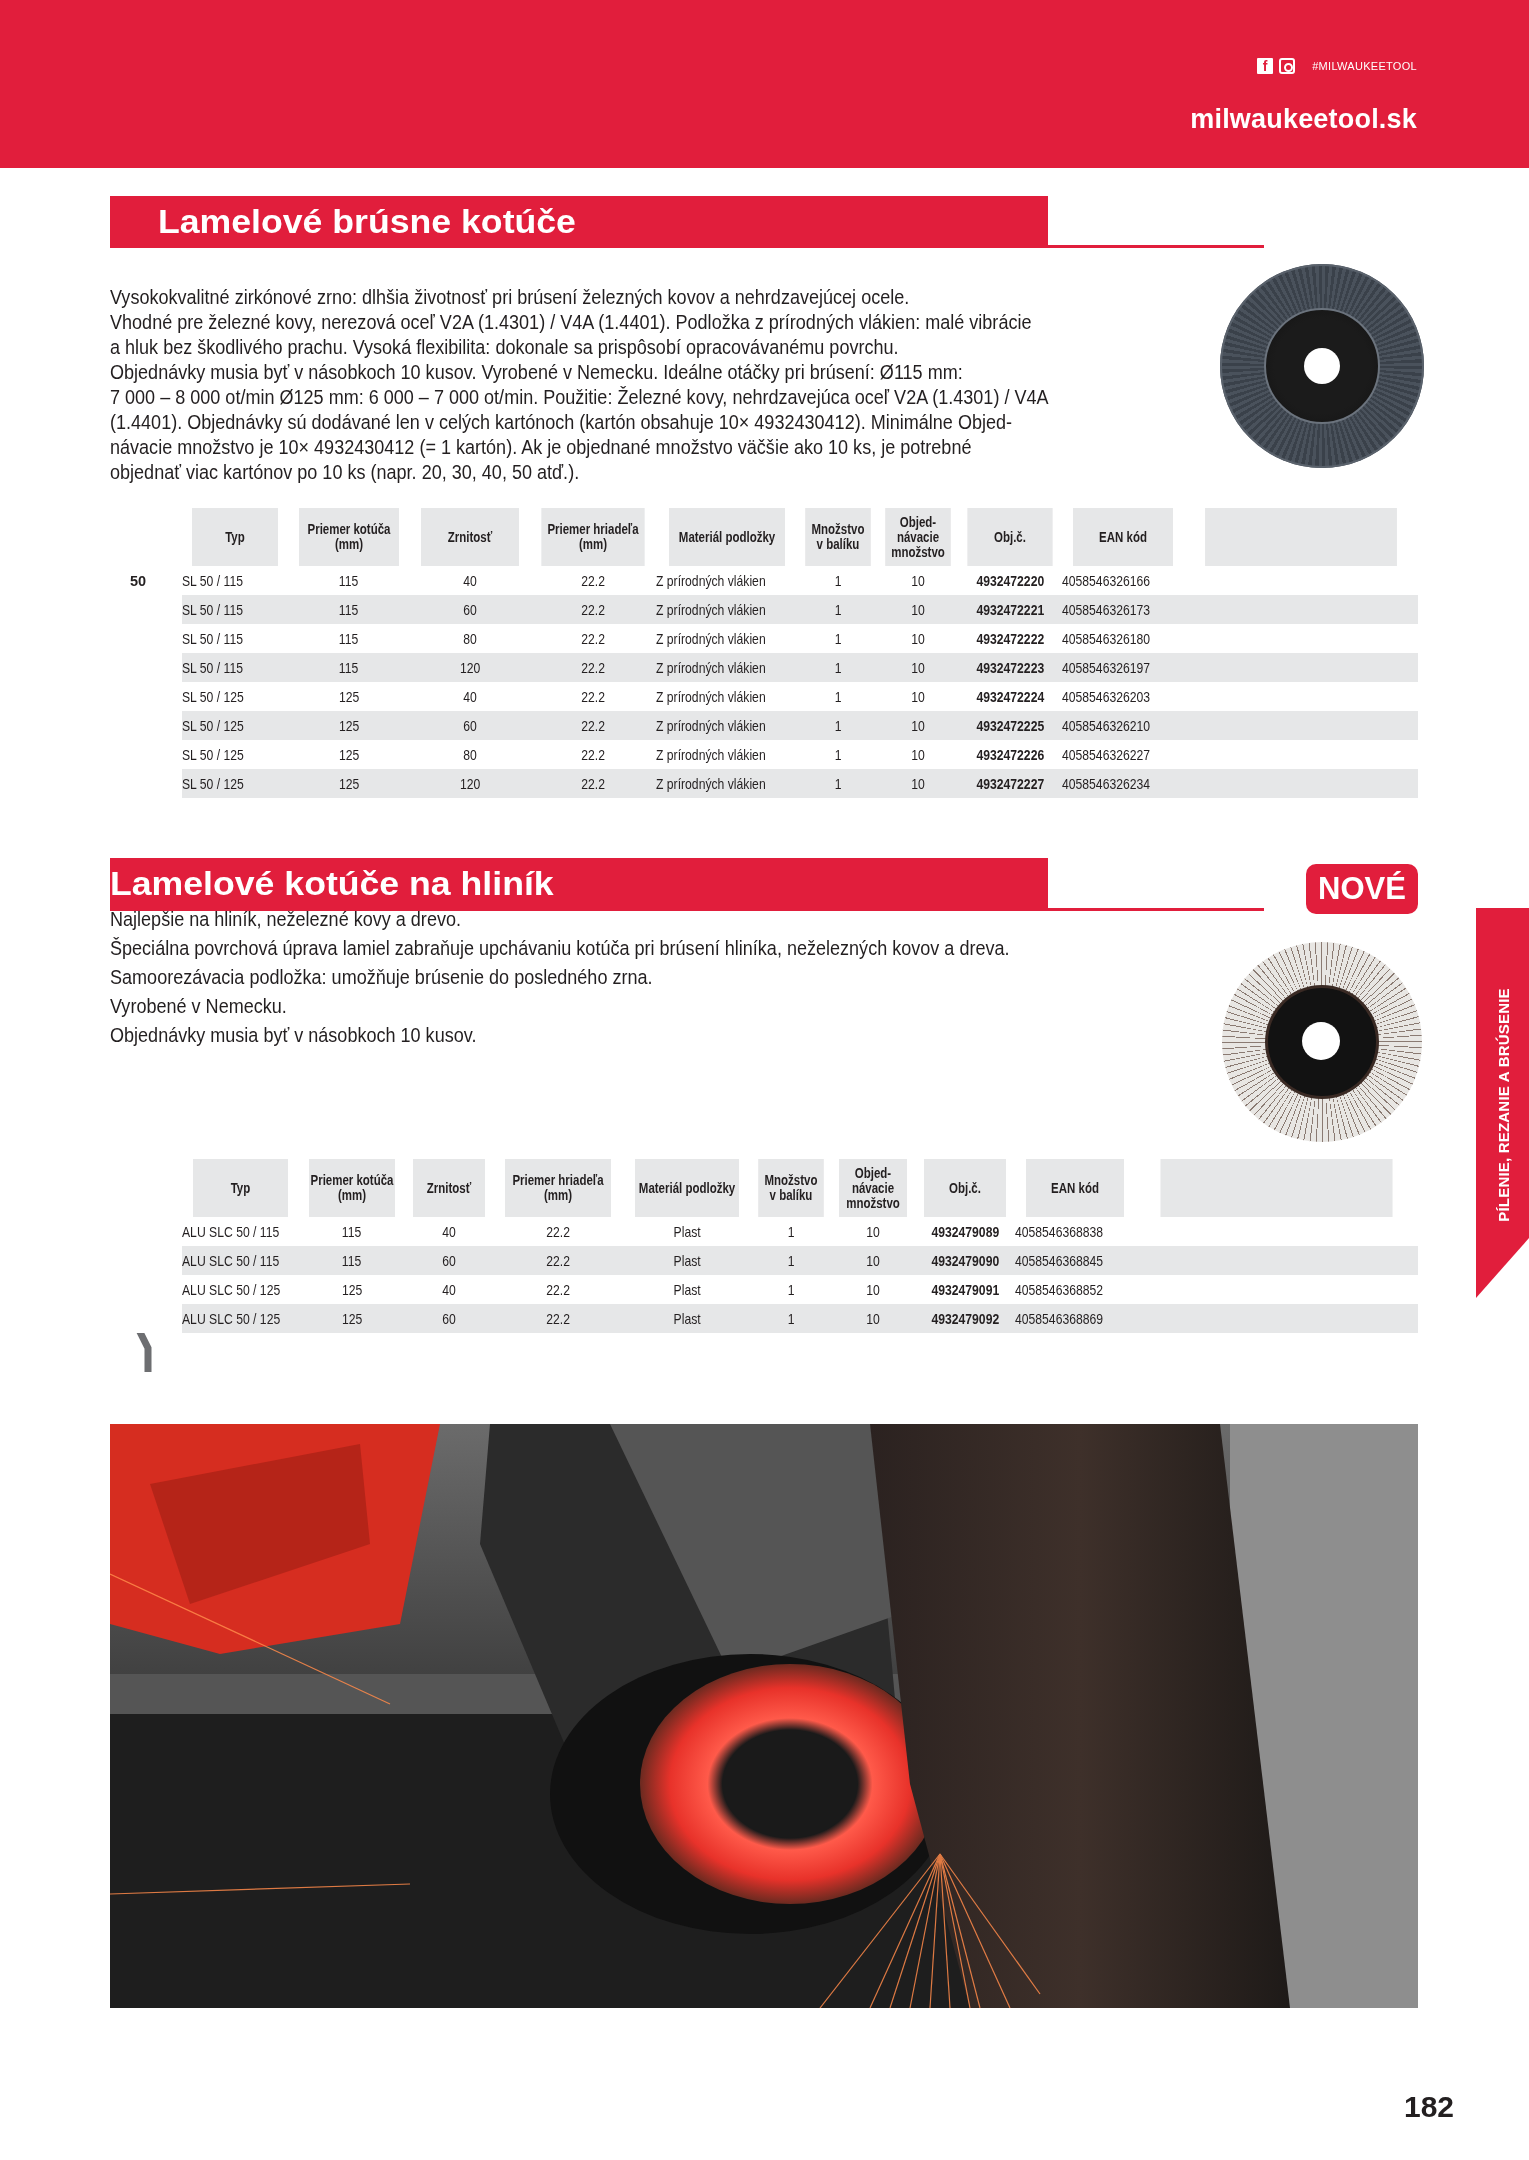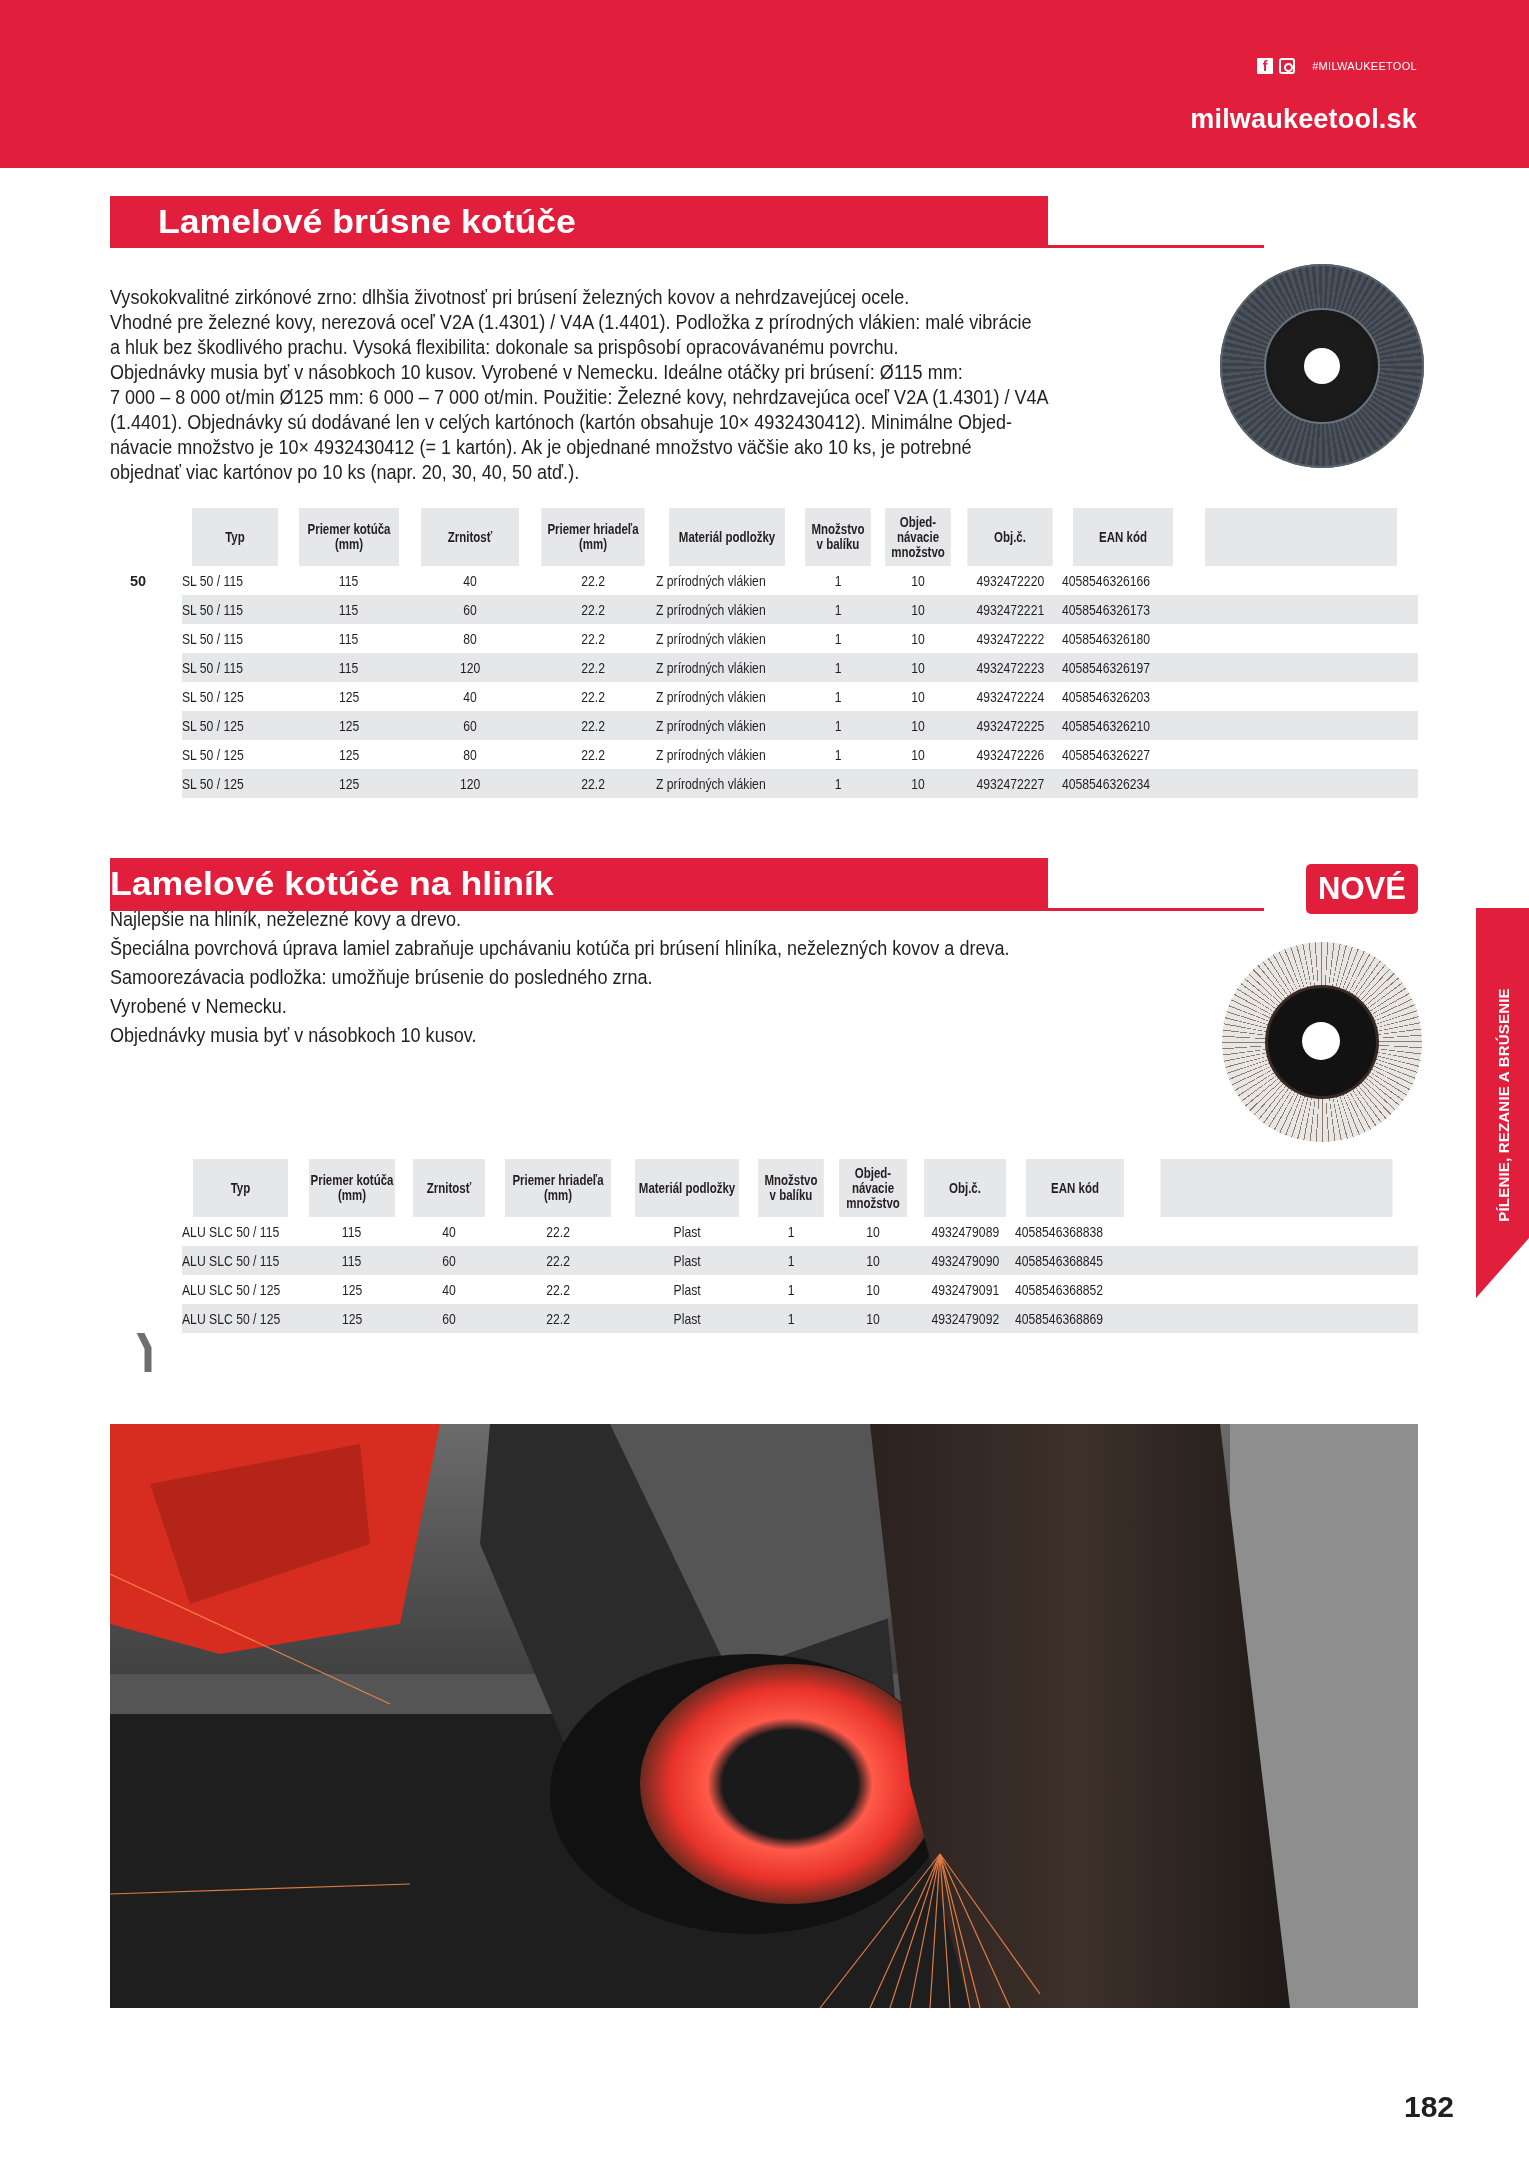--- a/index.html
+++ b/index.html
@@ -12,21 +12,21 @@
   .social .ico { width: 16px; height: 16px; background: #fff; color: #e11e3c; font-weight: 700; font-size: 14px; line-height: 17px; text-align: center; border-radius: 1px; }
   .social .ig { background: transparent; border: 2.5px solid #fff; border-radius: 3px; position: relative; }
   .social .ig::after { content: ""; position: absolute; left: 3px; top: 3px; width: 5px; height: 5px; border: 2px solid #fff; border-radius: 50%; }
   .hashtag { color: #fff; font-size: 11px; font-weight: 400; letter-spacing: 0.3px; margin-left: 11px; font-family: "Liberation Sans Narrow", "Liberation Sans", sans-serif; }
   .site { position: absolute; right: 112px; top: 104px; color: #fff; font-size: 27px; font-weight: 700; letter-spacing: 0.2px; }
 
   
   .sec-title { position: absolute; left: 110px; height: 52px; background: #e11e3c; color: #fff; font-weight: 700; font-size: 33px; line-height: 52px; padding-left: 0; }
   .sec-title span { display: inline-block; }
   .sec-underline { position: absolute; left: 110px; height: 3px; background: #e11e3c; }
-  .badge-new { position: absolute; left: 1306px; top: 864px; width: 112px; height: 50px; background: #e11e3c; color: #fff; font-weight: 700; font-size: 31px; line-height: 50px; text-align: center; border-radius: 5px; }
+  .badge-new { position: absolute; left: 1306px; top: 864px; width: 112px; height: 50px; background: #e11e3c; color: #fff; font-weight: 700; font-size: 31px; line-height: 50px; text-align: center; border-radius: 10px; }
 
   .desc { position: absolute; left: 110px; font-size: 20.5px; line-height: 25px; color: #231f20; transform-origin: left top; }
   .desc p { white-space: nowrap; }
 
   
   .disc { position: absolute; border-radius: 50%; }
   .disc1 { left: 1220px; top: 264px; width: 204px; height: 204px;
     background: repeating-conic-gradient(#4a525c 0deg 2deg, #3a414a 2deg 4deg); box-shadow: inset 0 0 0 2px #5a626c; }
   .disc1 .inner { position: absolute; left: 44px; top: 44px; width: 116px; height: 116px; border-radius: 50%;
     background: radial-gradient(circle, #1b1b1b 0 60%, #111 100%); border: 2px solid #6b737d; }
@@ -37,21 +37,21 @@
   .disc2 .inner { position: absolute; left: 46px; top: 46px; width: 108px; height: 108px; border-radius: 50%; background: #121212; box-shadow: 0 0 0 3px #3a2a24; }
   .disc2 .hole { left: 34px; top: 34px; width: 38px; height: 38px; }
 
   
   .tbl { position: absolute; border-collapse: collapse; font-family: "Liberation Sans", sans-serif; }
   .tbl th { background: #e6e7e8; font-weight: 700; font-size: 14px; line-height: 15px; color: #231f20; text-align: center; padding: 0 2px; transform: scaleX(0.82); }
   .tbl thead tr { height: 58px; }
   .tbl td { font-size: 14.5px; height: 29px; text-align: center; color: #231f20; white-space: nowrap; }
   .tbl td.l { text-align: left; }
   .tbl tbody tr:nth-child(even) td.c { background: #e6e7e8; }
-  .tbl td.obj { font-weight: 400; }
+  .tbl td.obj { font-weight: 700; }
   .tbl td.side { background: #fff !important; font-weight: 700; text-align: left; }
   .tbl td .n { display: inline-block; transform: scaleX(0.84); transform-origin: center; }
   .tbl td.l .n { transform-origin: left center; }
 
   .profile { position: absolute; }
   .side-tab-shape { position: absolute; left: 1476px; top: 908px; width: 53px; height: 390px; }
   .side-label { position: absolute; left: 1503px; top: 1105px; transform: translate(-50%, -50%) rotate(-90deg); color: #fff; font-weight: 700; font-size: 15px; white-space: nowrap; letter-spacing: 0.2px; }
 
   
   .photo { position: absolute; left: 110px; top: 1424px; width: 1308px; height: 584px; overflow: hidden; background: #2a2a2a; }

